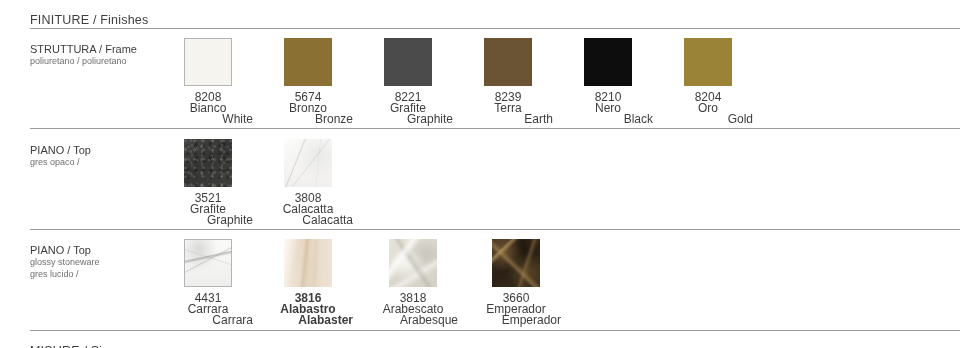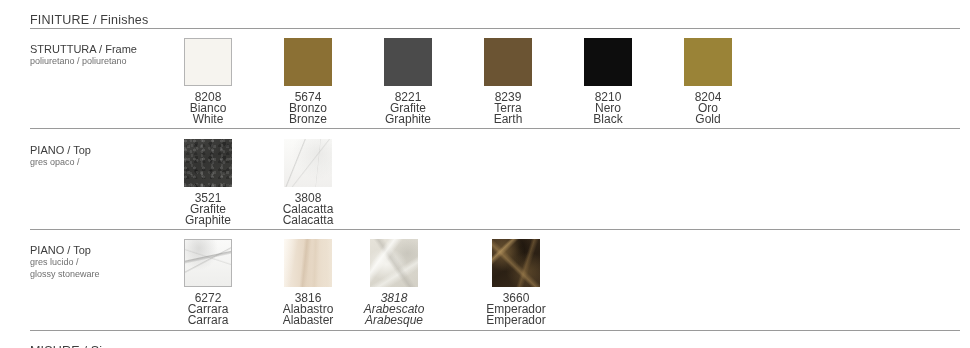--- a/index.html
+++ b/index.html
@@ -103,21 +103,21 @@
   }
   .chip-caption {
     margin-top: 6px;
     font-size: 12px;
     line-height: 11px;
     color: #3d3d3d;
     white-space: nowrap;
   }
   .chip-caption .code { display: block; }
   .chip-caption .it   { display: block; }
-  .chip-caption .en   { display: block; }
+  .chip-caption .en   { display: block; text-align: right; }
 
   
   .tex { position: absolute; inset: 0; }
 
   
   .tex-grafite-matt {
     background-color: #3a3a38;
     background-image:
       radial-gradient(circle at 18% 22%, rgba(255,255,255,.13) 0 1.4px, transparent 1.6px),
       radial-gradient(circle at 62% 14%, rgba(255,255,255,.10) 0 1.2px, transparent 1.4px),
@@ -283,45 +283,45 @@
           </div>
         </div>
       </div>
   </div>
 
   <div class="rule" id="rule-matt"></div>
 
   <div class="row" id="row-glossy">
     <div class="row-label">
       <div class="label-main">PIANO / Top</div>
+      <div class="label-sub">glossy stoneware</div>
       <div class="label-sub">gres lucido /</div>
-      <div class="label-sub">glossy stoneware</div>
     </div>
     <div class="swatches">
         <div class="swatch-cell" style="left: -21px;">
           <div class="chip bordered" style="background-color: rgb(243, 243, 242);">
             <div class="tex tex-carrara"></div>
           </div>
           <div class="chip-caption">
-            <span class="code">6272</span>
+            <span class="code">4431</span>
             <span class="it">Carrara</span>
             <span class="en">Carrara</span>
           </div>
         </div>
-        <div class="swatch-cell" style="left: 79px;">
+        <div class="swatch-cell" style="left: 79px; font-weight: bold;">
           <div class="chip" style="background-color: rgb(233, 221, 205);">
             <div class="tex tex-alabastro"></div>
           </div>
           <div class="chip-caption">
             <span class="code">3816</span>
             <span class="it">Alabastro</span>
             <span class="en">Alabaster</span>
           </div>
         </div>
-        <div class="swatch-cell" style="left: 165px; font-style: italic;">
+        <div class="swatch-cell" style="left: 184px;">
           <div class="chip" style="background-color: rgb(222, 219, 210);">
             <div class="tex tex-arabescato"></div>
           </div>
           <div class="chip-caption">
             <span class="code">3818</span>
             <span class="it">Arabescato</span>
             <span class="en">Arabesque</span>
           </div>
         </div>
         <div class="swatch-cell" style="left: 287px;">

